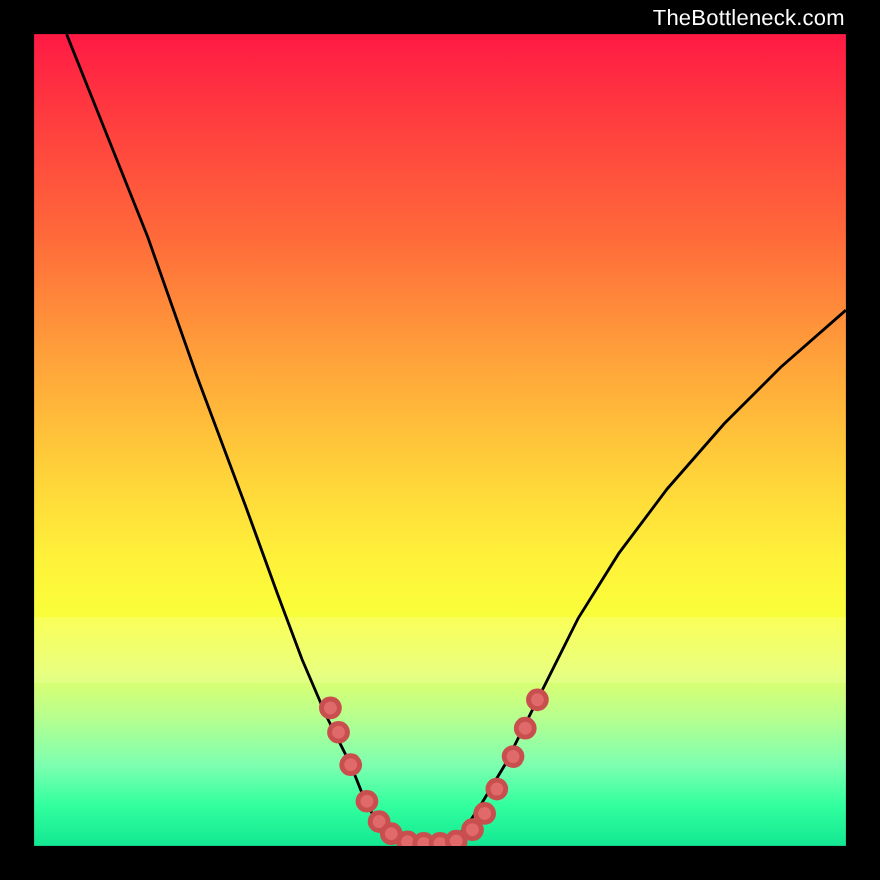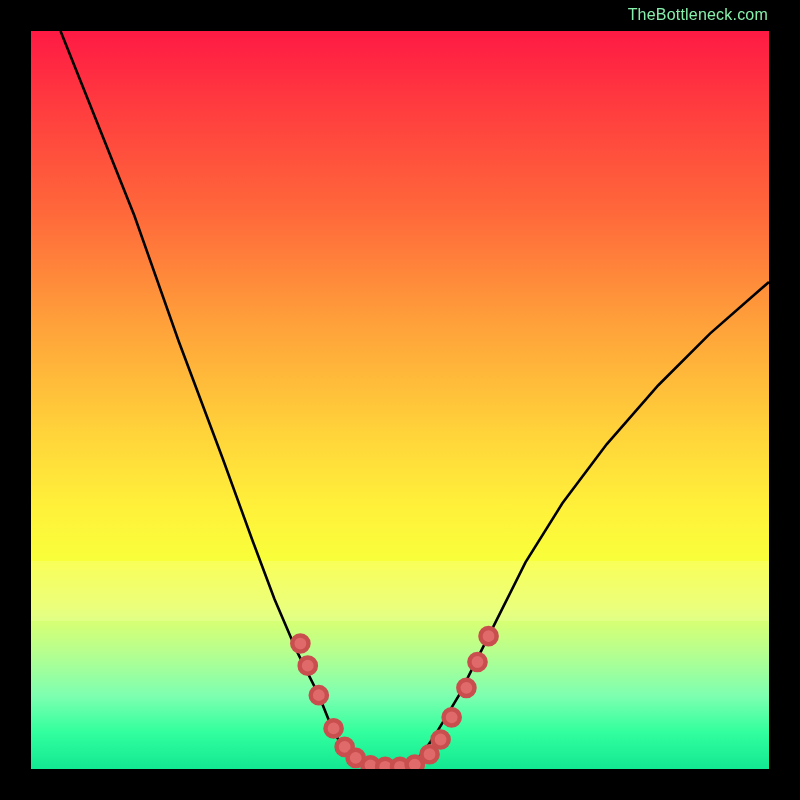--- a/index.html
+++ b/index.html
@@ -44,22 +44,22 @@
     left: 0;
     width: 100%;
     height: 60px;
     top: 530px;
     background: rgba(255,255,200,0.22);
   }
   .watermark {
     position: absolute;
     top: 6px;
     right: 32px;
-    color: #86efac;
-    font-size: 16px;
+    color: #ffffff;
+    font-size: 20px;
     font-weight: 500;
     letter-spacing: 0.2px;
     user-select: none;
   }
   svg.curve {
     position: absolute;
     top: 0;
     left: 0;
     width: 738px;
     height: 738px;

